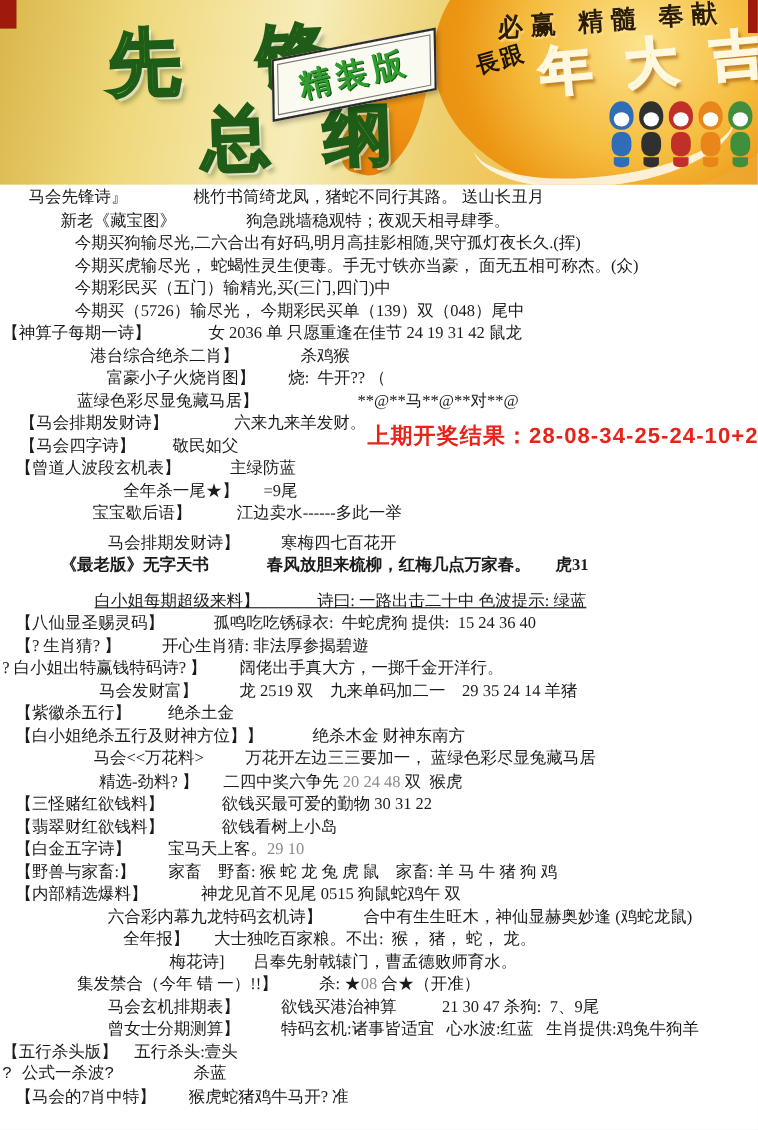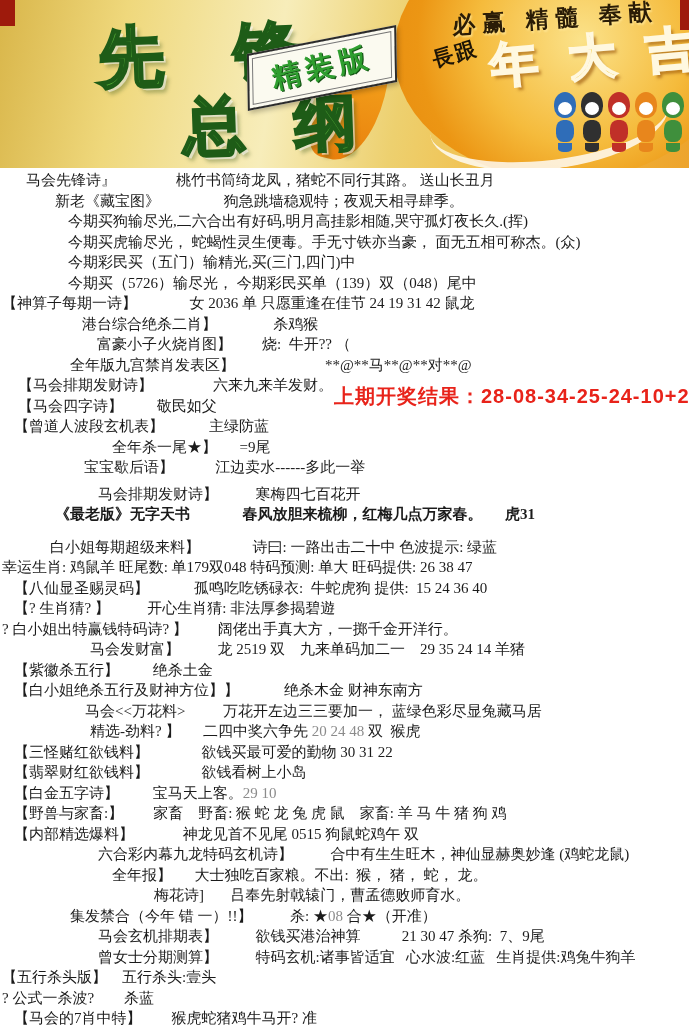--- a/index.html
+++ b/index.html
@@ -125,49 +125,48 @@
   <div id="report">
       <div class="line" style="padding-left: 26px;"><span>马会先锋诗』                桃竹书筒绮龙凤，猪蛇不同行其路。 送山长丑月</span></div>
       <div class="line" style="padding-left: 55px;"><span>新老《藏宝图》                 狗急跳墙稳观特；夜观天相寻肆季。</span></div>
       <div class="line" style="padding-left: 68px;"><span>今期买狗输尽光,二六合出有好码,明月高挂影相随,哭守孤灯夜长久.(挥)</span></div>
       <div class="line" style="padding-left: 68px;"><span>今期买虎输尽光， 蛇蝎性灵生便毒。手无寸铁亦当豪， 面无五相可称杰。(众)</span></div>
       <div class="line" style="padding-left: 68px;"><span>今期彩民买（五门）输精光,买(三门,四门)中</span></div>
       <div class="line" style="padding-left: 68px;"><span>今期买（5726）输尽光， 今期彩民买单（139）双（048）尾中</span></div>
       <div class="line" style="padding-left: 2px;"><span>【神算子每期一诗】              女 2036 单 只愿重逢在佳节 24 19 31 42 鼠龙</span></div>
       <div class="line" style="padding-left: 82px;"><span>港台综合绝杀二肖】               杀鸡猴</span></div>
       <div class="line" style="padding-left: 97px;"><span>富豪小子火烧肖图】        烧:  牛开?? （</span></div>
-      <div class="line" style="padding-left: 70px;"><span>全年版九宫禁肖发表区】                        **@**马**@**对**@</span></div>
+      <div class="line" style="padding-left: 70px;"><span>蓝绿色彩尽显兔藏马居】                        **@**马**@**对**@</span></div>
       <div class="line" style="padding-left: 18px;"><span>【马会排期发财诗】                六来九来羊发财。</span></div>
       <div class="line" style="padding-left: 18px;"><span>【马会四字诗】         敬民如父</span></div>
       <div class="line" style="padding-left: 14px;"><span>【曾道人波段玄机表】            主绿防蓝</span></div>
       <div class="line" style="padding-left: 112px;"><span>全年杀一尾★】      =9尾</span></div>
       <div class="line" style="padding-left: 84px;"><span>宝宝歇后语】           江边卖水------多此一举</span></div>
       <div class="line mt6" style="padding-left: 98px;"><span>马会排期发财诗】          寒梅四七百花开</span></div>
       <div class="line" style="padding-left: 55px; font-weight: bold;"><span>《最老版》无字天书              春风放胆来梳柳，红梅几点万家春。      虎31</span></div>
-      <div class="line mt12" style="padding-left: 50px;"><span>白小姐每期超级来料】              诗曰: 一路出击二十中 色波提示: 绿蓝</span></div>
-      <div class="line" style="padding-left: 2px;"><span>幸运生肖: 鸡鼠羊 旺尾数: 单179双048 特码预测: 单大 旺码提供: 26 38 47</span></div>
+      <div class="line mt12" style="padding-left: 86px; text-decoration: underline;"><span>白小姐每期超级来料】              诗曰: 一路出击二十中 色波提示: 绿蓝</span></div>
       <div class="line" style="padding-left: 14px;"><span>【八仙显圣赐灵码】            孤鸣吃吃锈碌衣:  牛蛇虎狗 提供:  15 24 36 40</span></div>
       <div class="line" style="padding-left: 14px;"><span>【? 生肖猜? 】          开心生肖猜: 非法厚参揭碧遊</span></div>
       <div class="line" style="padding-left: 2px;"><span>? 白小姐出特赢钱特码诗? 】        阔佬出手真大方，一掷千金开洋行。</span></div>
       <div class="line" style="padding-left: 90px;"><span>马会发财富】          龙 2519 双    九来单码加二一    29 35 24 14 羊猪</span></div>
       <div class="line" style="padding-left: 14px;"><span>【紫徽杀五行】         绝杀土金</span></div>
       <div class="line" style="padding-left: 14px;"><span>【白小姐绝杀五行及财神方位】】            绝杀木金 财神东南方</span></div>
       <div class="line" style="padding-left: 85px;"><span>马会&lt;&lt;万花料&gt;          万花开左边三三要加一， 蓝绿色彩尽显兔藏马居</span></div>
       <div class="line" style="padding-left: 90px;"><span>精选-劲料? 】      二四中奖六争先 </span><span class="gray">20 24 48</span><span> 双  猴虎</span></div>
       <div class="line" style="padding-left: 14px;"><span>【三怪赌红欲钱料】              欲钱买最可爱的勤物 30 31 22</span></div>
       <div class="line" style="padding-left: 14px;"><span>【翡翠财红欲钱料】              欲钱看树上小岛</span></div>
       <div class="line" style="padding-left: 14px;"><span>【白金五字诗】         宝马天上客。</span><span class="gray">29 10</span></div>
       <div class="line" style="padding-left: 14px;"><span>【野兽与家畜:】        家畜    野畜: 猴 蛇 龙 兔 虎 鼠    家畜: 羊 马 牛 猪 狗 鸡</span></div>
       <div class="line" style="padding-left: 14px;"><span>【内部精选爆料】             神龙见首不见尾 0515 狗鼠蛇鸡午 双</span></div>
       <div class="line" style="padding-left: 98px;"><span>六合彩内幕九龙特码玄机诗】          合中有生生旺木，神仙显赫奥妙逢 (鸡蛇龙鼠)</span></div>
       <div class="line" style="padding-left: 112px;"><span>全年报】      大士独吃百家粮。不出:  猴， 猪， 蛇， 龙。</span></div>
       <div class="line" style="padding-left: 154px;"><span>梅花诗]       吕奉先射戟辕门，曹孟德败师育水。</span></div>
       <div class="line" style="padding-left: 70px;"><span>集发禁合（今年 错 一）!!】          杀: ★</span><span class="gray">08</span><span> 合★（开准）</span></div>
       <div class="line" style="padding-left: 98px;"><span>马会玄机排期表】          欲钱买港治神算           21 30 47 杀狗:  7、9尾</span></div>
       <div class="line" style="padding-left: 98px;"><span>曾女士分期测算】          特码玄机:诸事皆适宜   心水波:红蓝   生肖提供:鸡兔牛狗羊</span></div>
       <div class="line" style="padding-left: 2px;"><span>【五行杀头版】    五行杀头:壹头</span></div>
-      <div class="line" style="padding-left: 2px;"><span>? 公式一杀波?        杀蓝</span></div>
+      <div class="line" style="padding-left: 2px; font-family: Liberation Mono, monospace;"><span>? 公式一杀波?        杀蓝</span></div>
       <div class="line" style="padding-left: 14px;"><span>【马会的7肖中特】        猴虎蛇猪鸡牛马开? 准</span></div>
     </div>
 
   <div id="announce">上期开奖结果：28-08-34-25-24-10+23</div>
 
 </div>
 
 </body></html>

